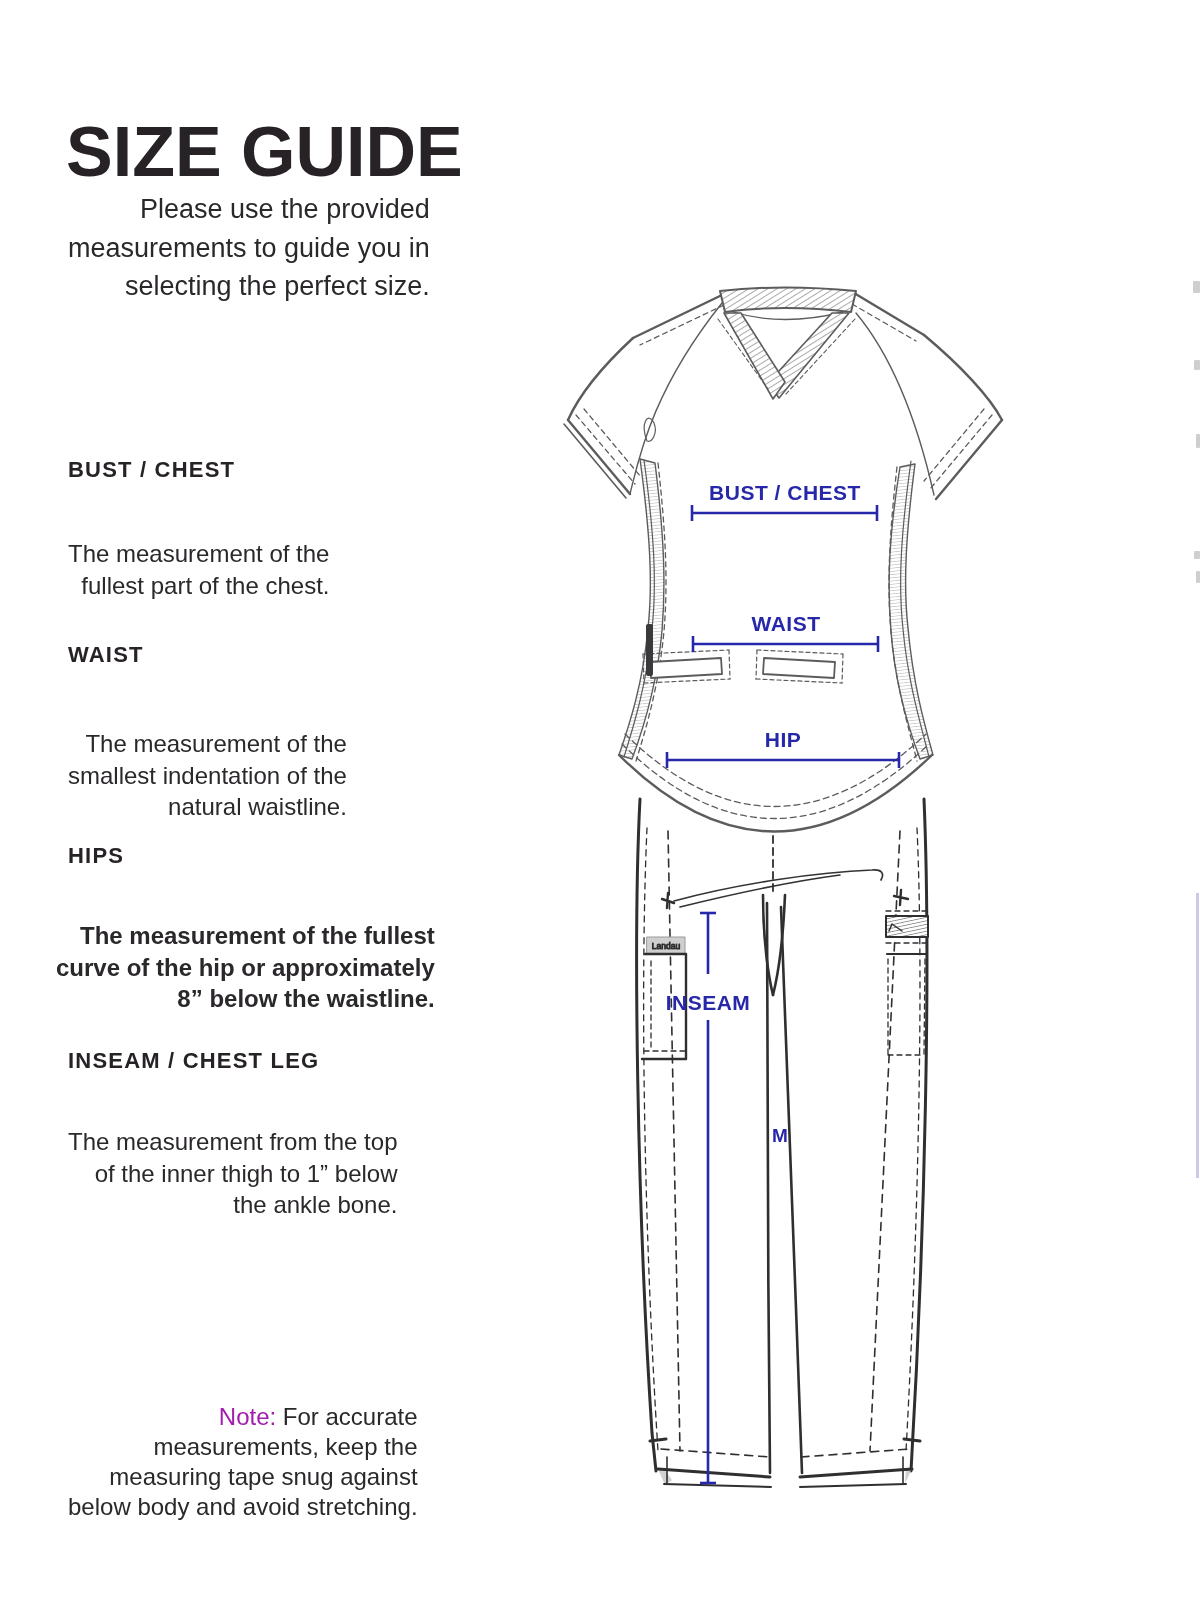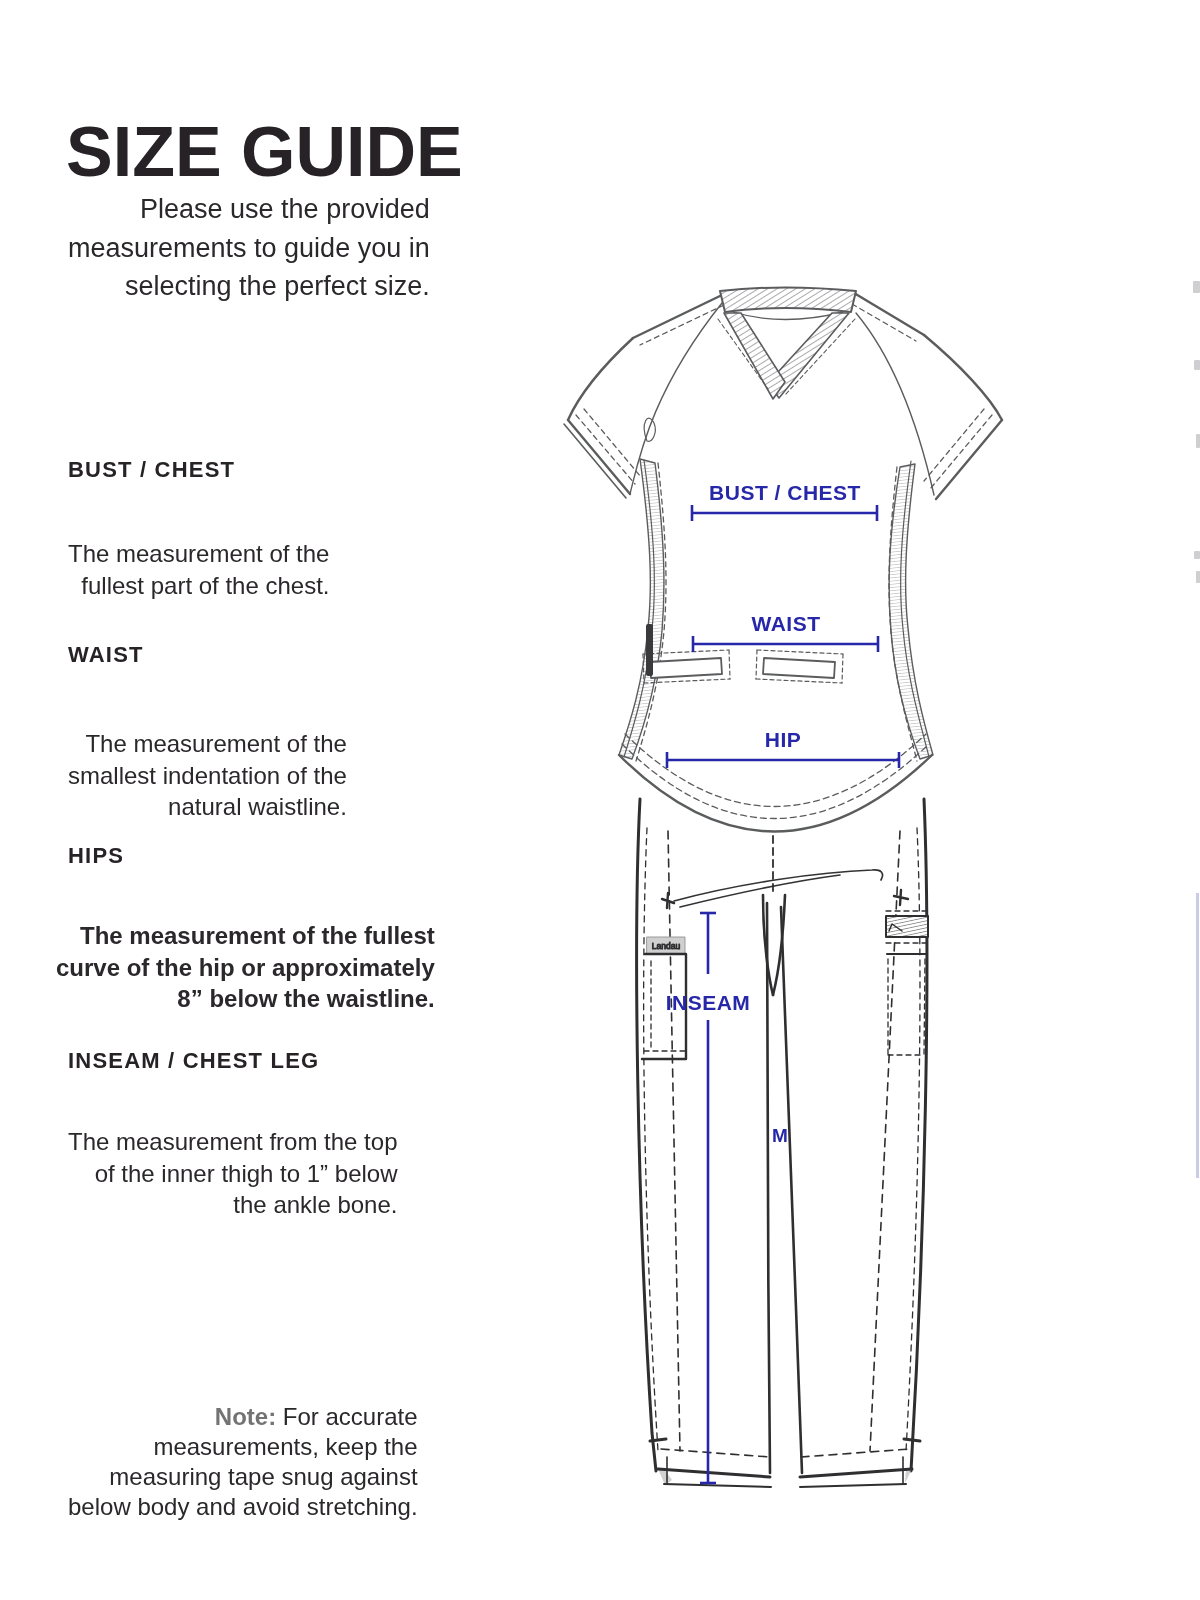--- a/index.html
+++ b/index.html
@@ -4,21 +4,21 @@
 <style>
   html,body{margin:0;padding:0;background:#ffffff;}
   .screen{position:relative;width:1200px;height:1600px;background:#ffffff;overflow:hidden;
           font-family:"Liberation Sans",sans-serif;color:#2b282b;text-align:right;}
   .abs{position:absolute;}
   .page-title{left:66px;top:72px;font-size:70px;font-weight:bold;letter-spacing:0px;line-height:66px;color:#262226;}
   .intro{left:68px;top:184px;font-size:27px;line-height:38.5px;white-space:pre-line;color:#2b282b;margin-top:6px;}
   .sec-head{font-size:22px;font-weight:bold;letter-spacing:1.2px;line-height:24px;color:#262226;}
   .sec-body{font-size:24px;line-height:31.5px;white-space:pre-line;color:#2b282b;margin-top:44px;}
   .note{left:68px;top:1402px;font-size:24px;line-height:30px;color:#2b282b;}
-  .note b{font-weight:bold;color:#737373;}
+  .note b{font-weight:normal;color:#a21caf;}
   .note .rest{white-space:pre-line;}
   .diagram{left:540px;top:283px;width:470px;height:1230px;}
   svg text.blue-label{font-family:"Liberation Sans",sans-serif;font-weight:bold;fill:#2727aa;}
   svg text.tag-label{font-family:"Liberation Sans",sans-serif;font-weight:normal;fill:#8a8a8a;}
   .edge-mark{position:absolute;background:#a8a8ad;opacity:.55;border-radius:1px;}
   .edge-line{position:absolute;background:#b9badf;opacity:.75;}
 </style>
 </head>
 <body>
 

